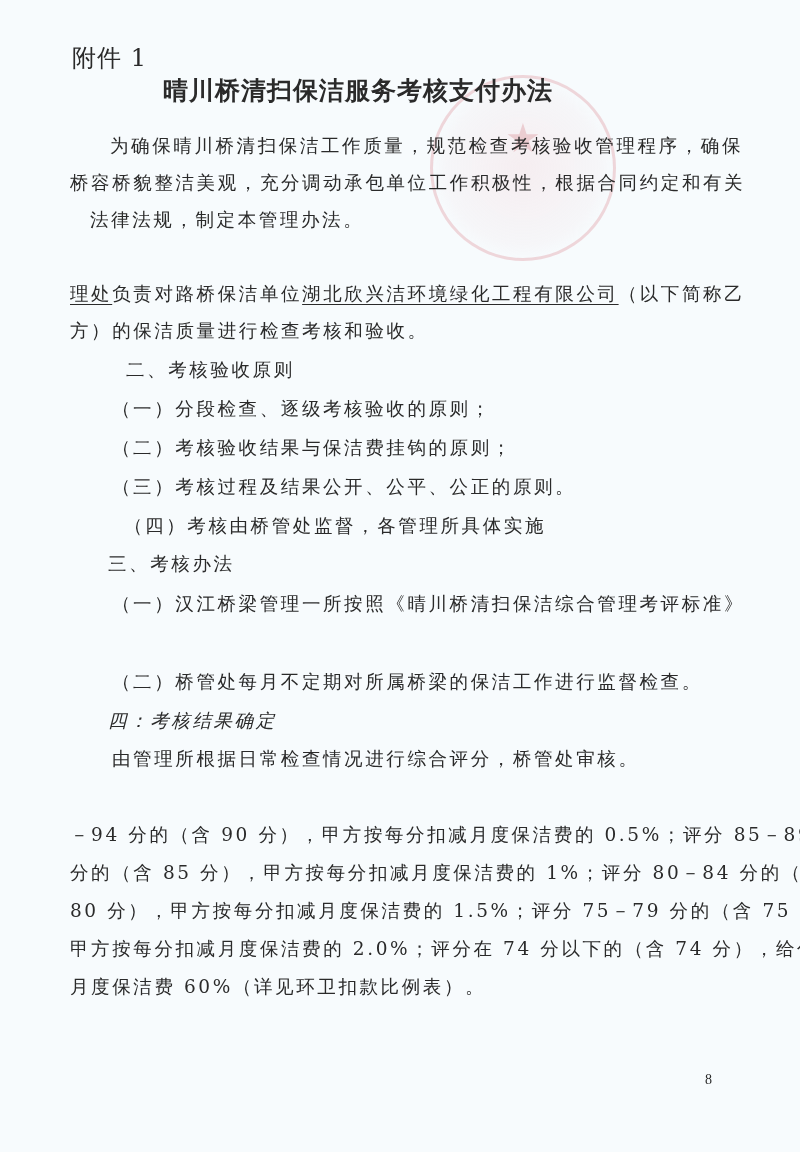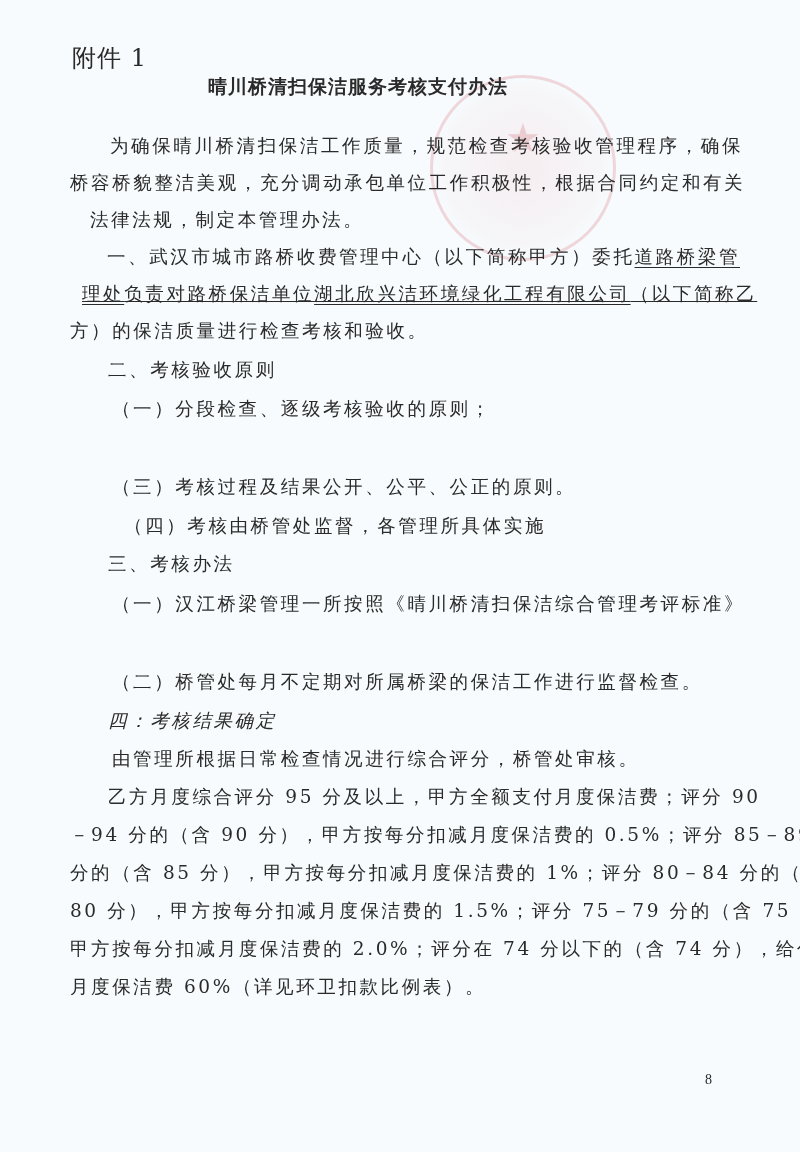--- a/index.html
+++ b/index.html
@@ -16,21 +16,21 @@
     border-radius: 50%; border: 3px solid rgba(215,120,130,0.28);
     background: radial-gradient(circle, rgba(240,180,185,0.18) 0%, rgba(240,190,195,0.08) 60%, rgba(255,255,255,0) 72%);
   }
   .stamp-star {
     position: absolute; left: 70px; top: 40px; width: 40px; height: 40px;
     color: rgba(210,110,120,0.28); font-size: 40px; line-height: 40px; text-align: center;
   }
   .attachment { position: absolute; left: 72px; top: 42px; font-size: 24px; letter-spacing: 1px; }
   .title {
     position: absolute; left: 0; width: 716px; top: 74px; text-align: center;
-    font-size: 19px; font-weight: bold; letter-spacing: 1px;
+    font-size: 25px; font-weight: bold; letter-spacing: 1px;
     font-family: "DejaVu Sans", "Liberation Sans", sans-serif;
   }
   .line {
     position: absolute; font-size: 18.5px; white-space: nowrap; letter-spacing: 2.6px;
   }
   .ul { text-decoration: underline; text-underline-offset: 4px; }
   .pagenum {
     position: absolute; left: 705px; top: 1072px; font-size: 14px;
     font-family: "Liberation Serif", serif;
   }
@@ -44,40 +44,37 @@
     <div class="stamp-star">★</div>
   </div>
 
   <div class="attachment">附件 1</div>
   <div class="title">晴川桥清扫保洁服务考核支付办法</div>
 
   <div class="line" style="left:110px; top:133px;">为确保晴川桥清扫保洁工作质量，规范检查考核验收管理程序，确保</div>
   <div class="line" style="left:70px; top:170px;">桥容桥貌整洁美观，充分调动承包单位工作积极性，根据合同约定和有关</div>
   <div class="line" style="left:70px; top:207px;margin-left:20px;">法律法规，制定本管理办法。</div>
 
-  <div class="line" style="left:107px; top:244px;">
-    <span>一、武汉市城市路桥收费管理中心（以下简称甲方）委托</span><span class="ul">道路桥梁管</span>
-  </div>
-  <div class="line" style="left:82px; top:281px;text-decoration:underline;">
+  <div class="line" style="left:70px; top:281px;">
     <span class="ul">理处</span><span>负责对路桥保洁单位</span><span class="ul">湖北欣兴洁环境绿化工程有限公司</span><span>（以下简称乙</span>
   </div>
   <div class="line" style="left:70px; top:318px;">方）的保洁质量进行检查考核和验收。</div>
 
-  <div class="line" style="left:108px; top:357px;font-family:Liberation Mono, monospace;">二、考核验收原则</div>
+  <div class="line" style="left:126px; top:357px;font-family:Liberation Mono, monospace;">二、考核验收原则</div>
   <div class="line" style="left:112px; top:396px;font-family:Liberation Mono, monospace;">（一）分段检查、逐级考核验收的原则；</div>
+  <div class="line" style="left:112px; top:435px;">（二）考核验收结果与保洁费挂钩的原则；</div>
   <div class="line" style="left:112px; top:474px;">（三）考核过程及结果公开、公平、公正的原则。</div>
   <div class="line" style="left:112px; top:513px;margin-left:12px;">（四）考核由桥管处监督，各管理所具体实施</div>
 
   <div class="line" style="left:108px; top:529px;margin-top:22px;">三、考核办法</div>
   <div class="line" style="left:112px; top:591px;">（一）汉江桥梁管理一所按照《晴川桥清扫保洁综合管理考评标准》</div>
   <div class="line" style="left:112px; top:669px;">（二）桥管处每月不定期对所属桥梁的保洁工作进行监督检查。</div>
 
   <div class="line" style="left:108px; top:708px;font-style:italic;">四：考核结果确定</div>
   <div class="line" style="left:112px; top:746px;">由管理所根据日常检查情况进行综合评分，桥管处审核。</div>
-  <div class="line" style="left:108px; top:784px;">乙方月度综合评分 95 分及以上，甲方全额支付月度保洁费；评分 90</div>
   <div class="line" style="left:70px; top:822px;">－94 分的（含 90 分），甲方按每分扣减月度保洁费的 0.5%；评分 85－89</div>
   <div class="line" style="left:70px; top:860px;">分的（含 85 分），甲方按每分扣减月度保洁费的 1%；评分 80－84 分的（含</div>
   <div class="line" style="left:70px; top:898px;">80 分），甲方按每分扣减月度保洁费的 1.5%；评分 75－79 分的（含 75 分），</div>
   <div class="line" style="left:70px; top:936px;">甲方按每分扣减月度保洁费的 2.0%；评分在 74 分以下的（含 74 分），给付</div>
   <div class="line" style="left:70px; top:974px;">月度保洁费 60%（详见环卫扣款比例表）。</div>
 
   <div class="pagenum">8</div>
 </div>
 
 </body></html>

